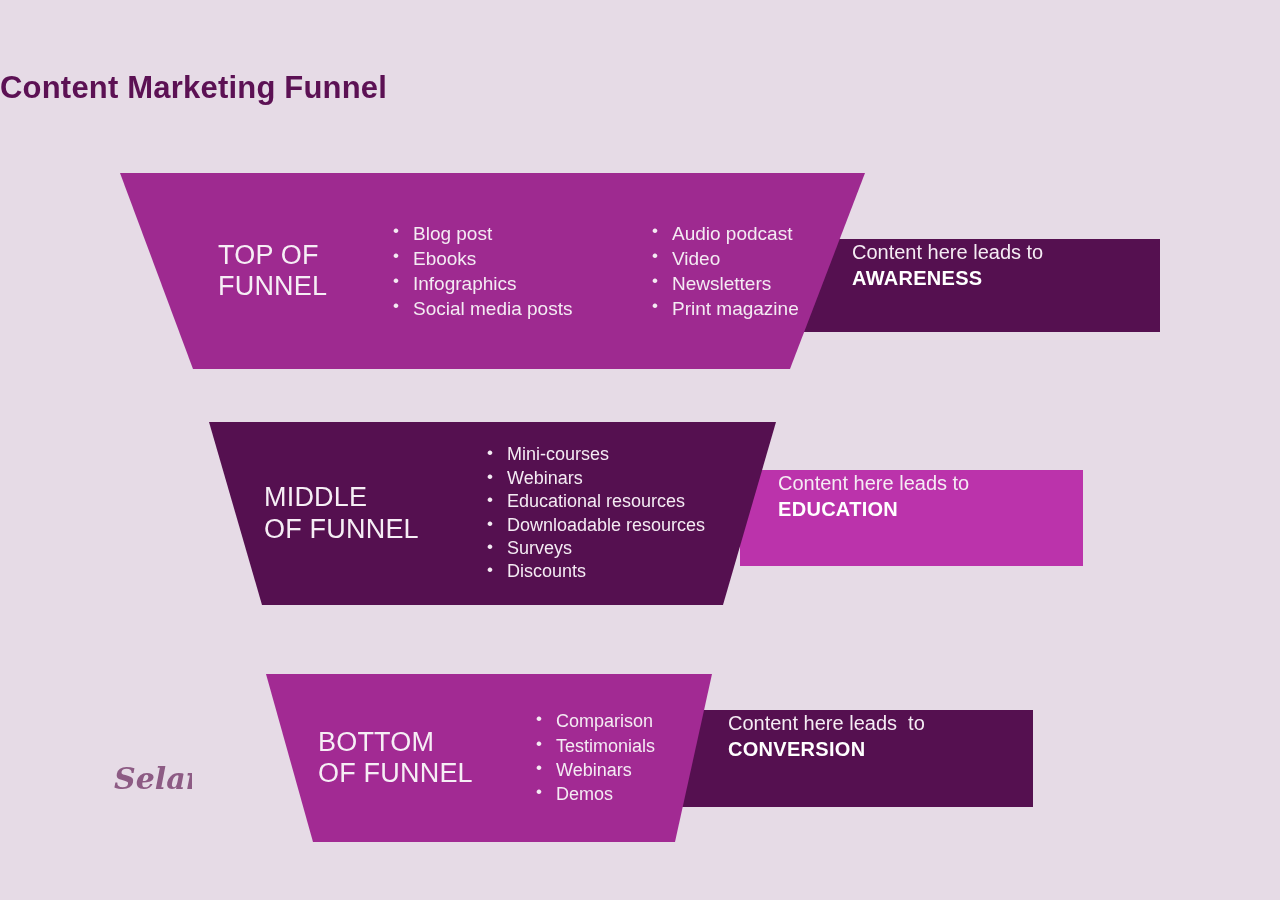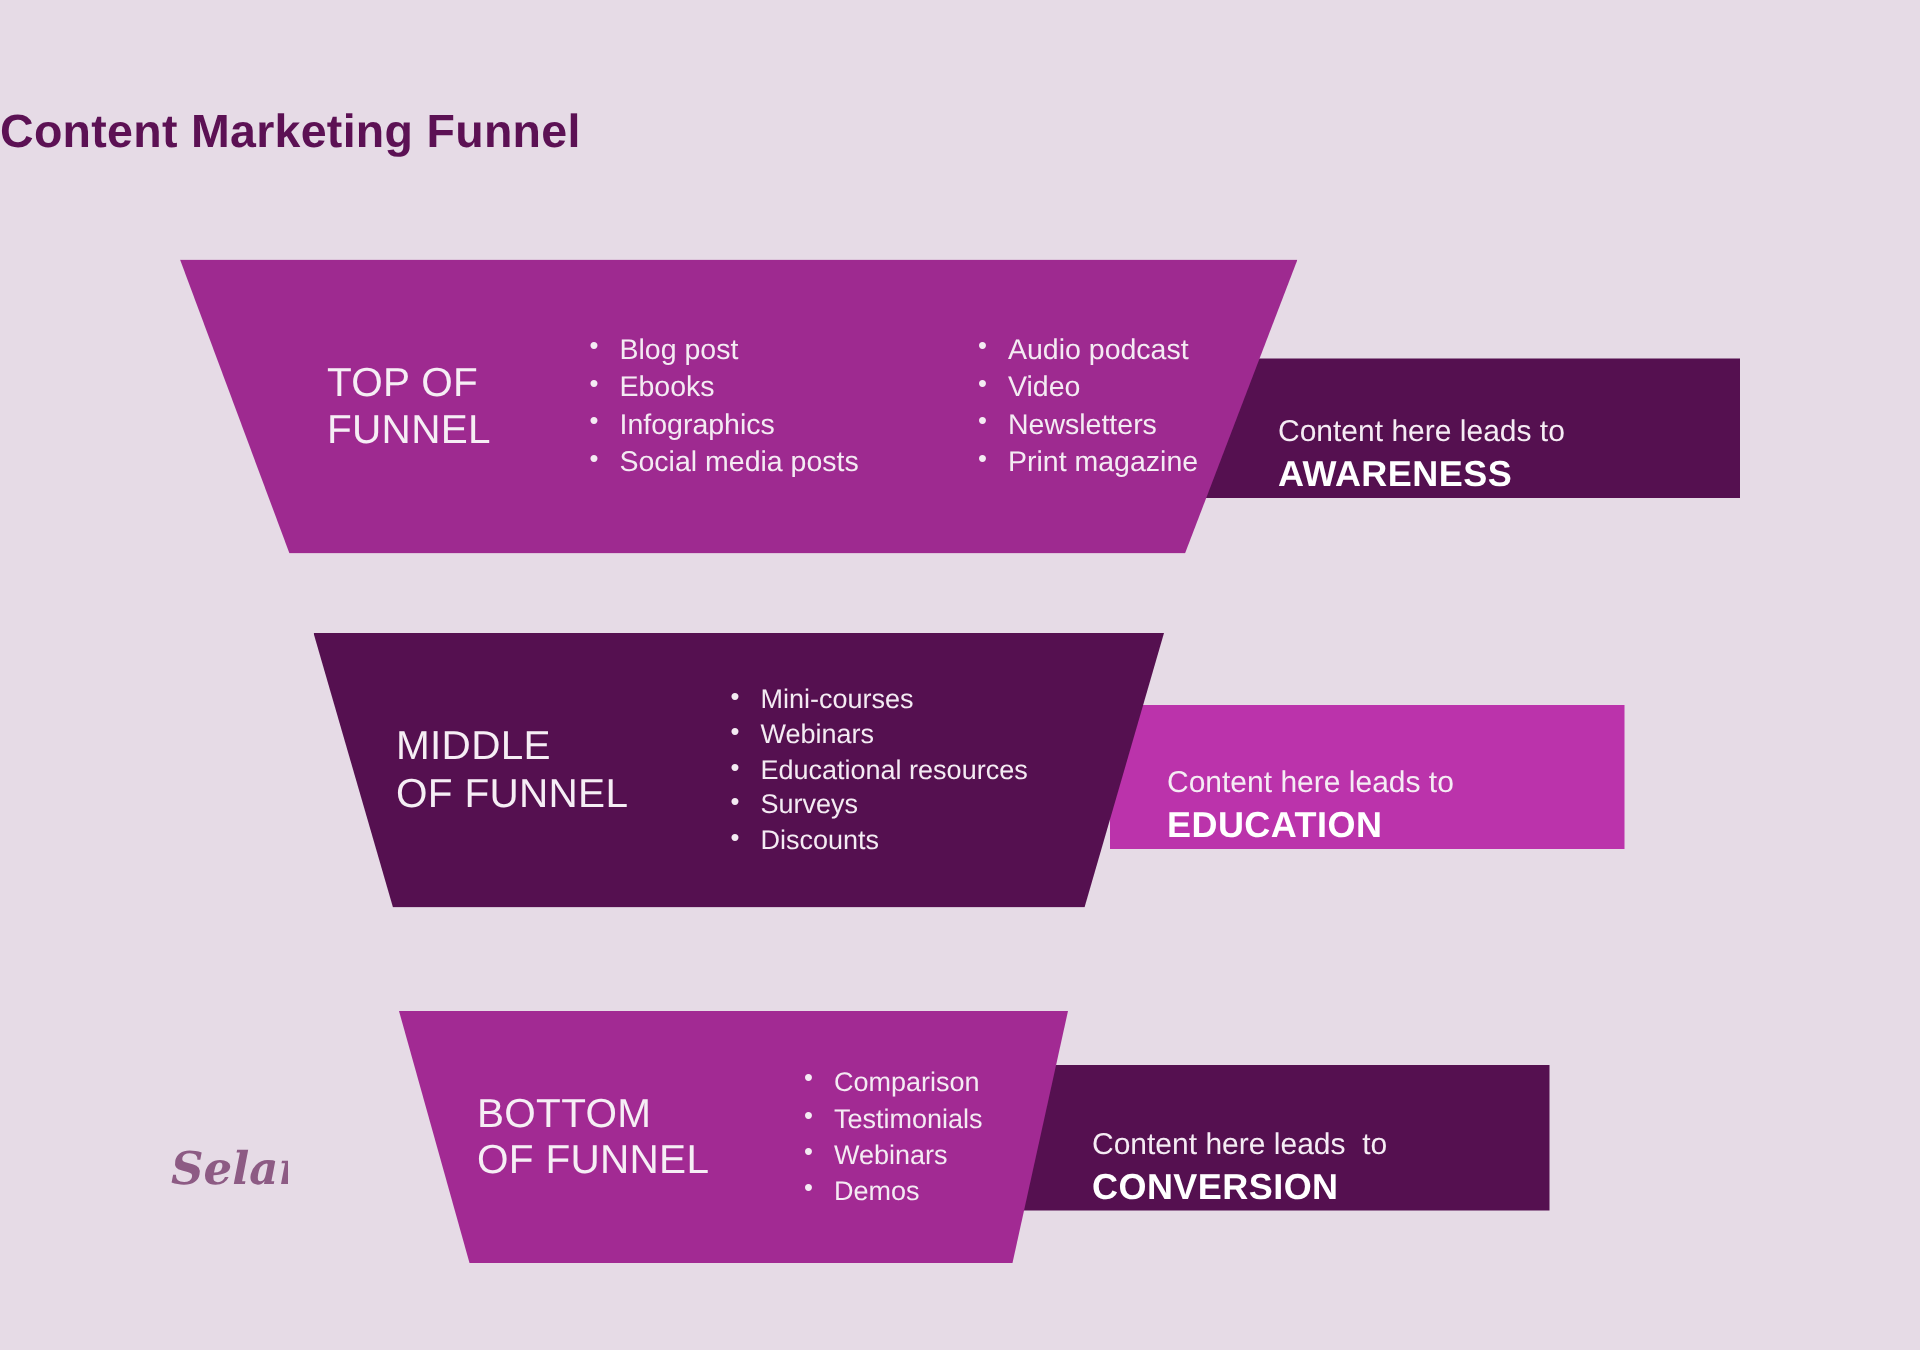--- a/index.html
+++ b/index.html
@@ -152,35 +152,35 @@
   #stage-bot .stage-content { padding-left: 52px; }
   #stage-bot .stage-label { width: 190px; }
   #stage-bot .bullet-cols { margin-left: 28px; }
   #stage-bot ul.bullets li { font-size: 18px; line-height: 1.35; }
 
   
   .callout {
     position: absolute;
     display: flex;
     flex-direction: column;
-    justify-content: flex-end;
+    justify-content: flex-start;
     z-index: 2;
   }
 
   .callout .line1 {
     color: #f5ecf4;
     font-size: 20px;
     font-weight: normal;
     line-height: 1.30;
     white-space: pre;
   }
 
   .callout .line2 {
     color: #ffffff;
-    font-size: 24px;
+    font-size: 20px;
     font-weight: bold;
     line-height: 1.30;
     letter-spacing: 0.3px;
     white-space: pre;
   }
 
   #callout-awareness {
     left: 790px;
     top: 239px;
     width: 370px;
@@ -272,20 +272,21 @@
   <div class="stage" id="stage-mid">
     <div class="funnel-shape"></div>
     <div class="stage-content">
       <div class="stage-label">MIDDLE
 OF FUNNEL</div>
       <div class="bullet-cols">
         <ul class="bullets">
           <li>Mini-courses</li>
           <li>Webinars</li>
           <li>Educational resources</li>
+          <li>Downloadable resources</li>
           <li>Surveys</li>
           <li>Discounts</li>
         </ul>
       </div>
     </div>
   </div>
 
   <div class="stage" id="stage-bot">
     <div class="funnel-shape"></div>
     <div class="stage-content">

